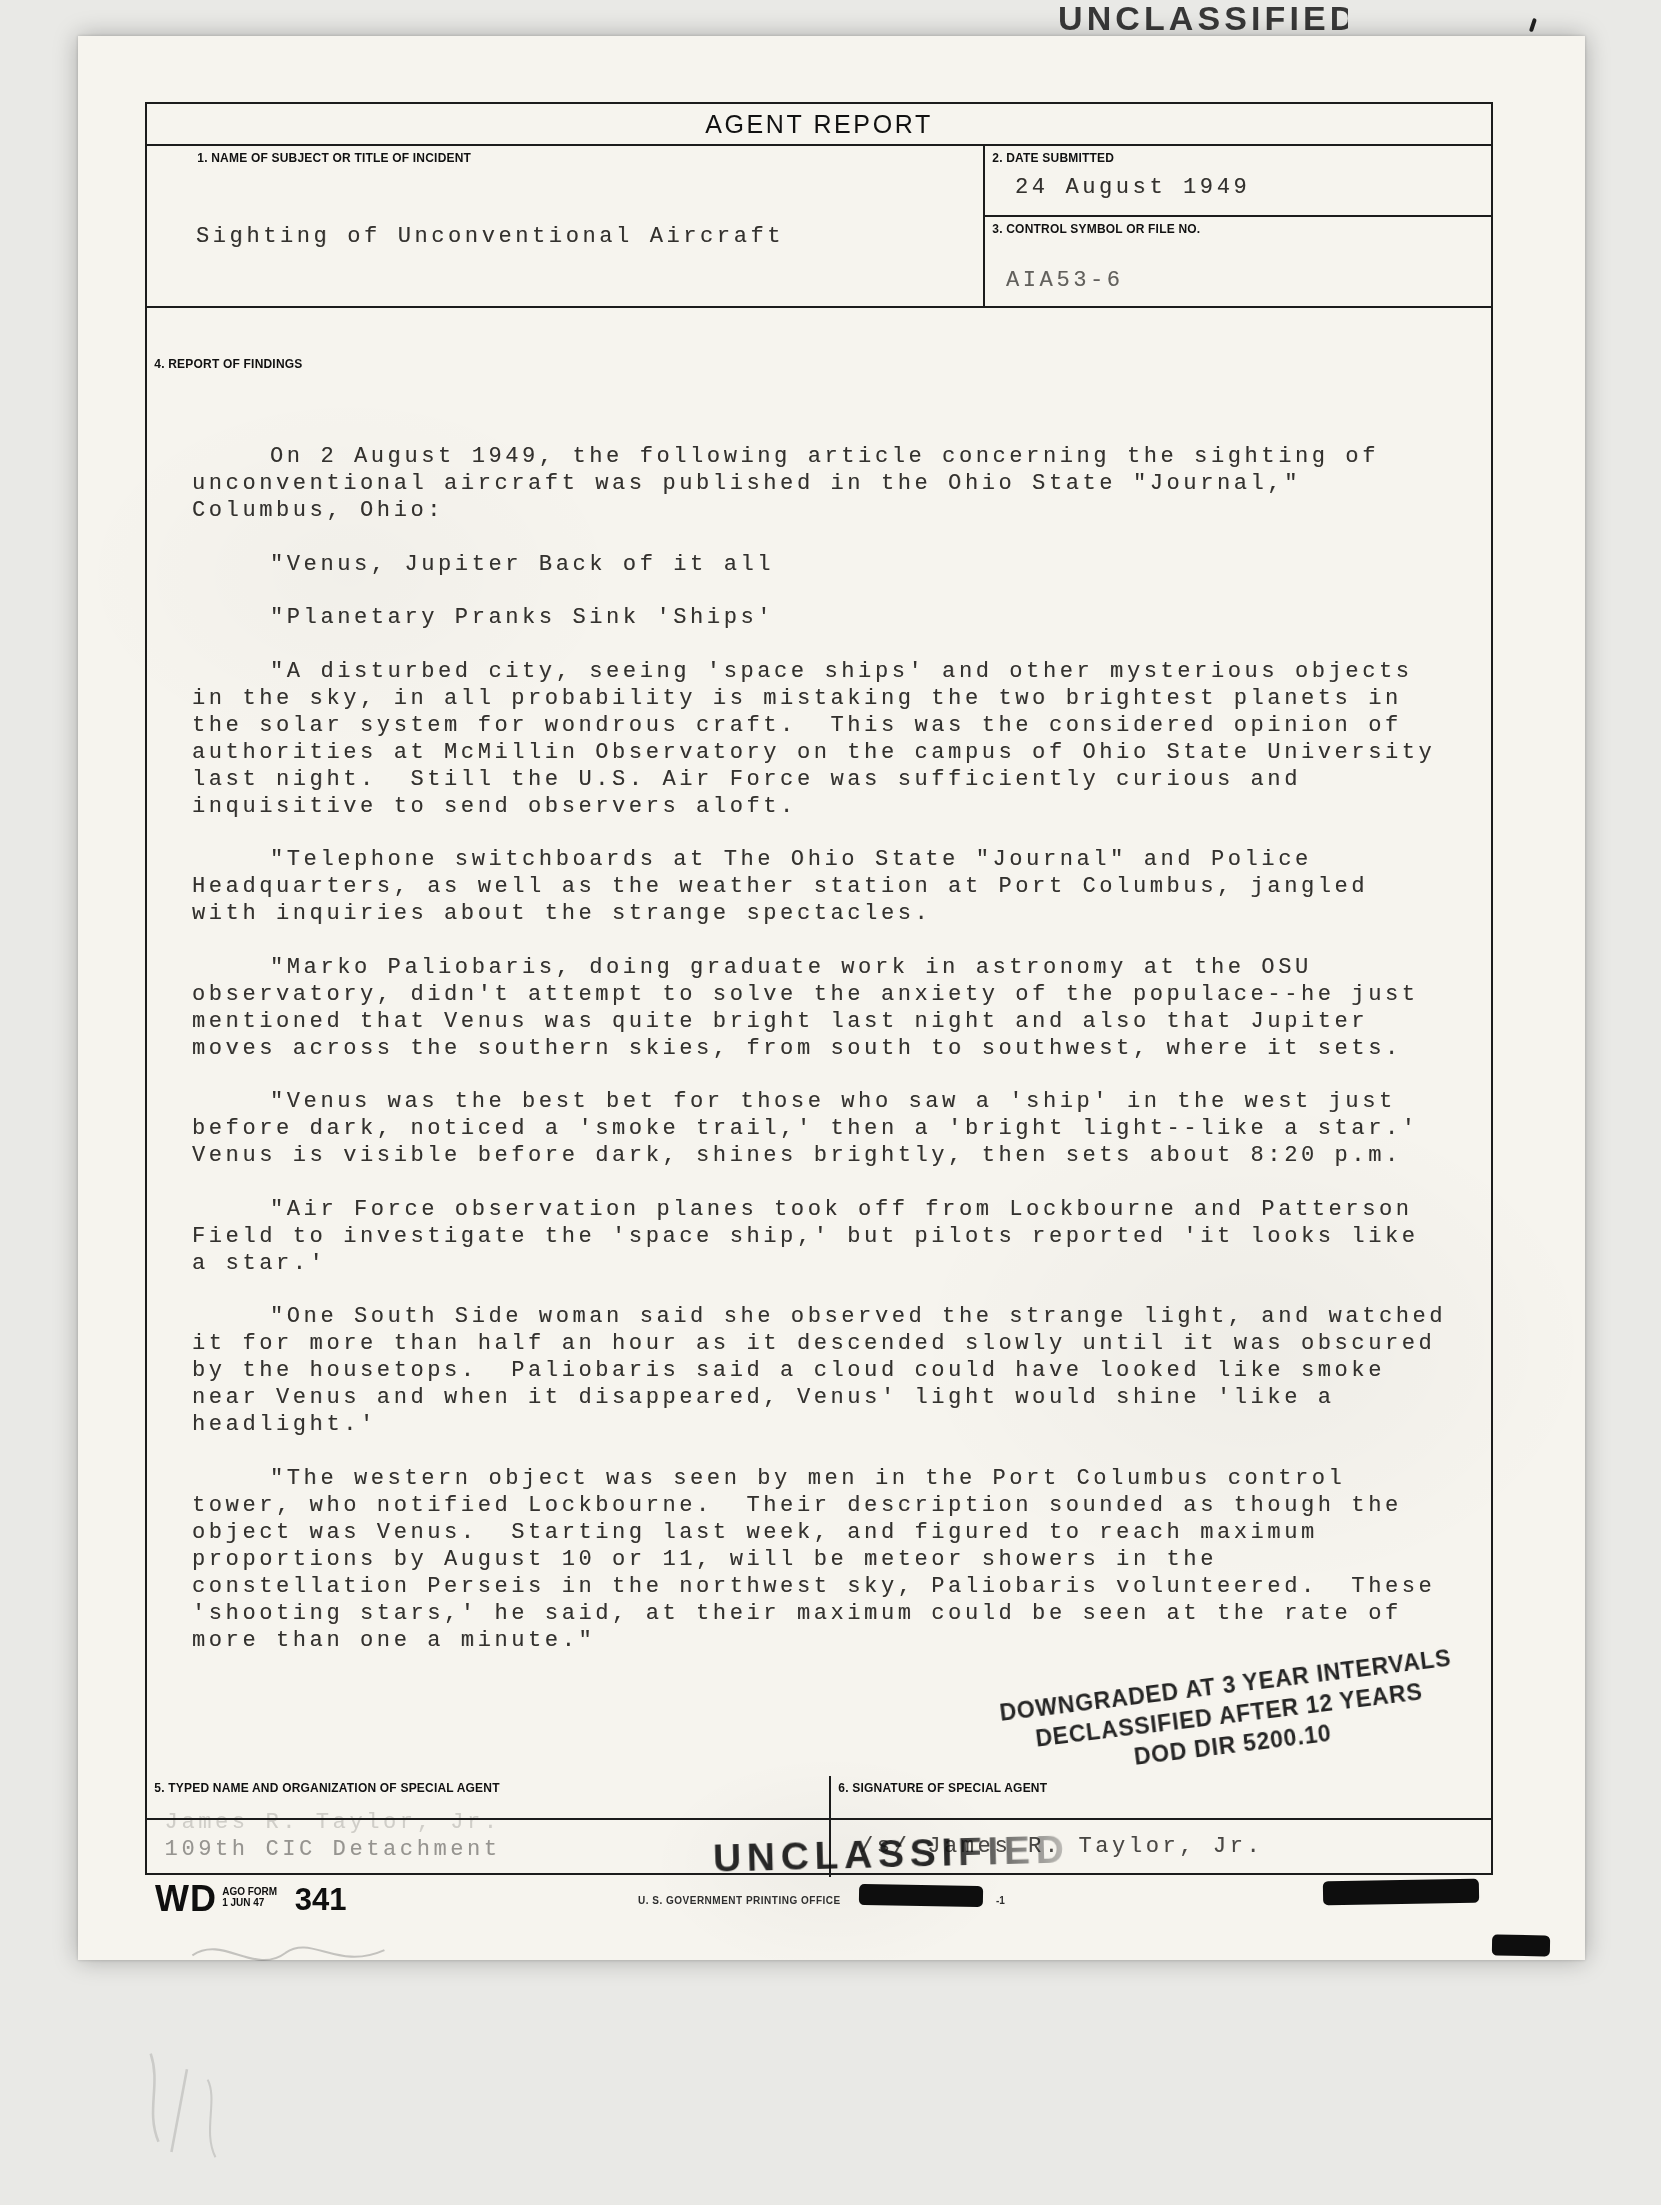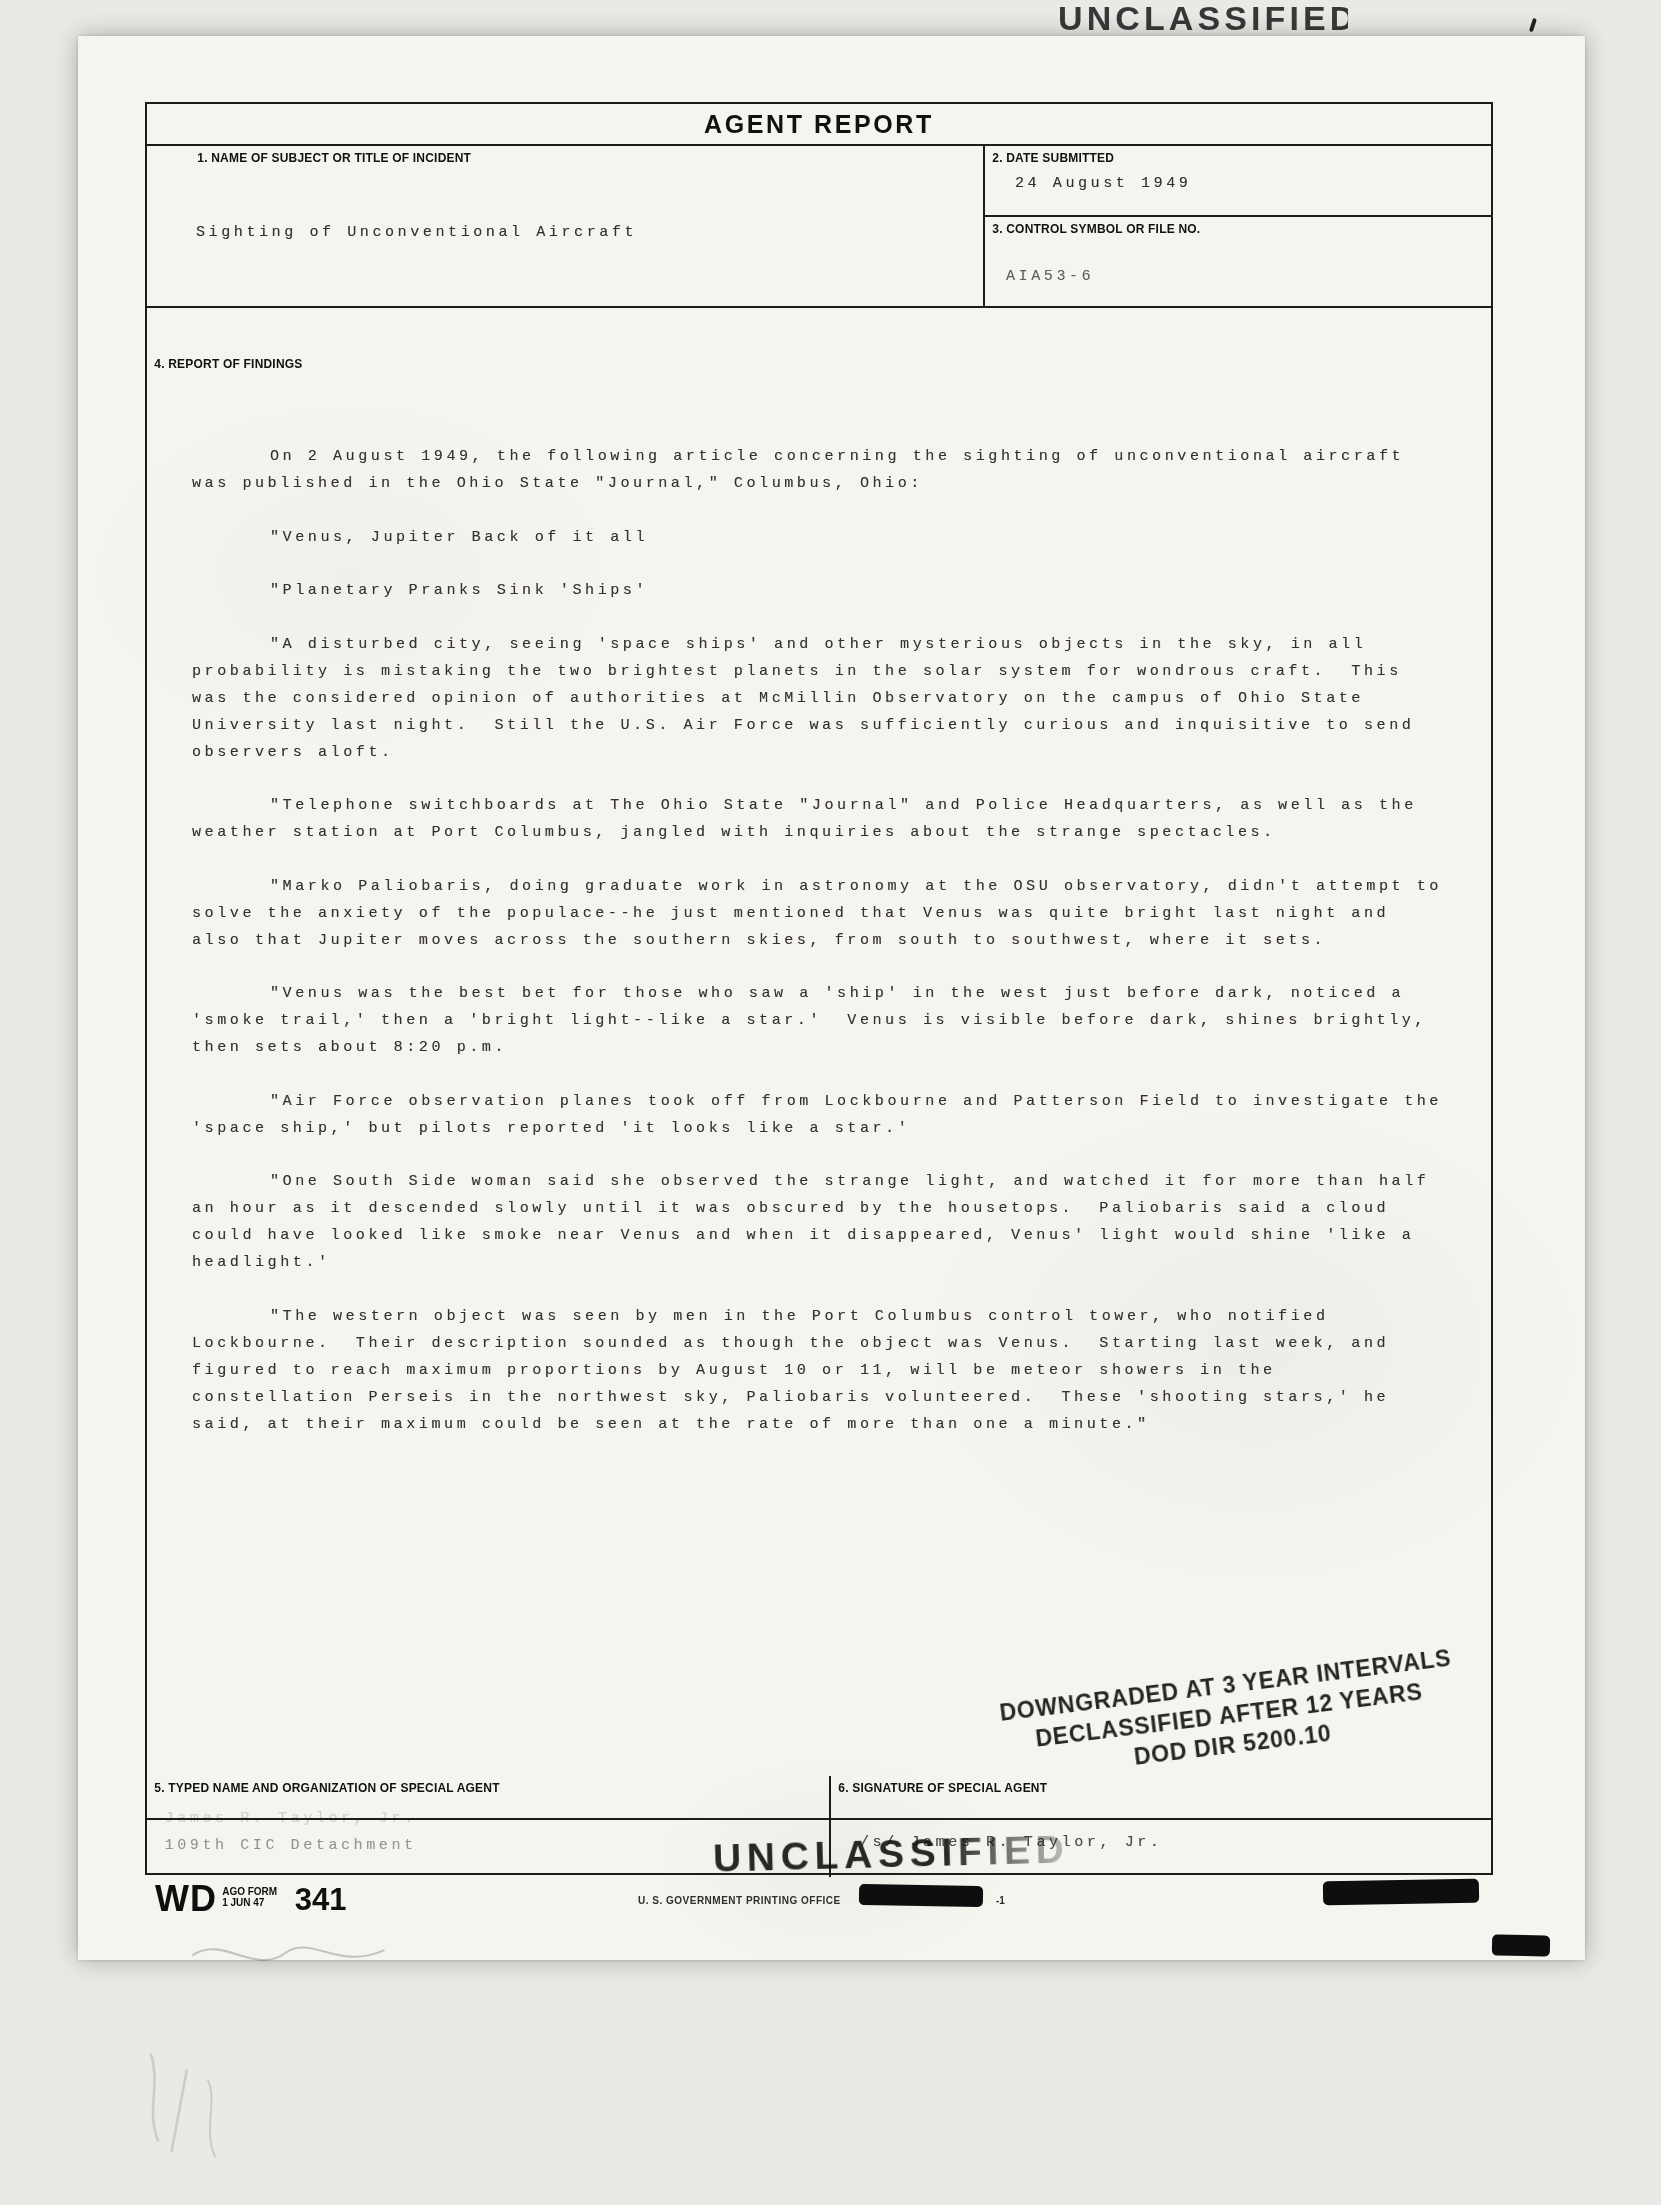--- a/index.html
+++ b/index.html
@@ -25,39 +25,39 @@
   
   .form-box {
     position:absolute; left:67px; top:66px; width:1348px; height:1773px;
     border:2.1px solid #1c1c1c;
   }
   .form-header {
     position:absolute; left:0; top:0; width:100%; height:42px;
     border-bottom:2.1px solid #1c1c1c;
     display:flex; align-items:center; justify-content:center;
   }
-  .form-title { font-weight:bold; font-size:25px; letter-spacing:2.6px; color:#111; }
+  .form-title { font-weight:normal; font-size:25px; letter-spacing:2.6px; color:#111; }
 
   .row1 { position:absolute; left:0; top:42px; width:100%; height:162px; border-bottom:2.1px solid #1c1c1c; display:flex; }
   .cell-1 { width:838px; height:100%; border-right:2.1px solid #1c1c1c; position:relative;padding-left:43px; }
   .cell-23 { flex:1; height:100%; position:relative;padding-left:36px; }
   .cell-2 { position:absolute; left:0; top:0; width:100%; height:71px; border-bottom:2.1px solid #1c1c1c; }
   .cell-3 { position:absolute; left:0; top:71px; width:100%; height:91px; }
 
   .flabel { font-size:12px; font-weight:bold; color:#111; padding:5.2px 7.3px; letter-spacing:0.2px; }
 
   .findings { position:absolute; left:0; top:204px; width:100%; height:1468px; border-bottom:2.1px solid #1c1c1c;margin-top:44px; }
   .row56 { position:absolute; left:0; top:1672px; width:100%; height:101px; display:flex; }
   .cell-5 { width:684px; height:100%; border-right:2.1px solid #1c1c1c; position:relative; }
   .cell-6 { flex:1; height:100%; position:relative; }
 
   
   .typed {
     font-family:"Liberation Mono","DejaVu Sans Mono",monospace;
-    font-size:15px; letter-spacing:3.6px; color:#24221f;
+    font-size:22px; letter-spacing:3.6px; color:#24221f;
     text-shadow:0.3px 0.3px 0 rgba(20,20,20,.35);
     opacity:.9;
     filter:blur(0.3px) contrast(1.05);
   }
   .report-body {
     position:absolute; left:45px; top:91px; width:1260px;
     line-height:27px;
   }
   .report-body p {
     white-space:pre-wrap;

